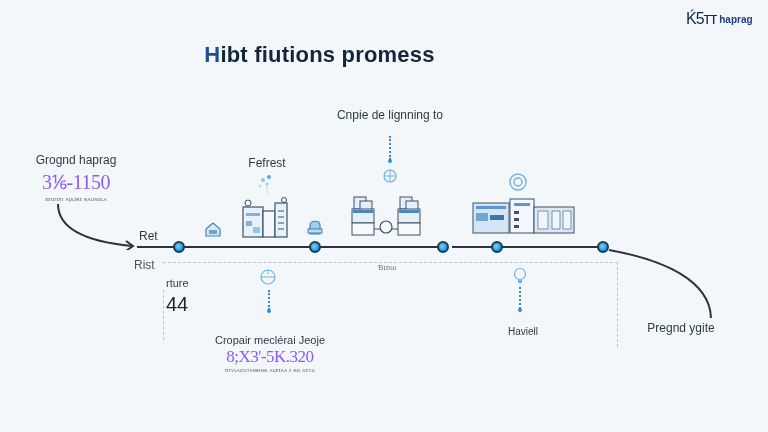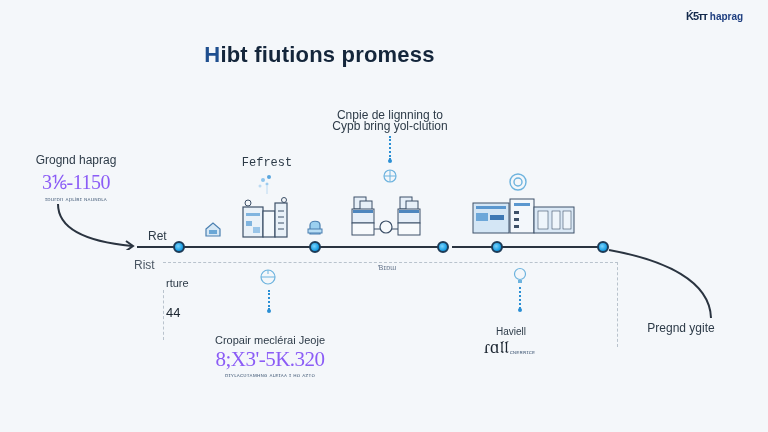--- a/index.html
+++ b/index.html
@@ -9,21 +9,21 @@
       font-family: "Liberation Sans", sans-serif;
       color: #1e2a36;
       position: relative;
     }
     .abs { position: absolute; }
     .logo {
       left: 686px; top: 10px;
       display: flex; align-items: center; gap: 3px;
       font-weight: bold; font-size: 10px; color: #13294b;
     }
-    .logo-mark { font-weight: 700; font-size: 11px; letter-spacing: -1px; }
+    .logo-mark { font-weight: 400; font-size: 16px; letter-spacing: -1px; }
     .logo-text { color: #1f3f80; font-size: 10px; }
     .title {
       left: 0; width: 639px; top: 42px; text-align: center;
       font-size: 22px; font-weight: bold; color: #14263b;
       letter-spacing: 0.2px;
     }
     .title .title-h { color: #1f4f8f; }
     .label-sm { font-size: 12px; color: #2d3b48; text-align: center; }
     .big-num { font-family: "Liberation Serif", serif; font-size: 20px; color: #8b5cf6; letter-spacing: -0.5px; }
     .tiny { font-size: 6px; color: #5a6f88; letter-spacing: 0.2px; text-align: center; }
@@ -65,21 +65,21 @@
   <div class="label-sm">Grognd haprag</div>
   <div class="big-num" style="margin-top:1px;">3⅙-1150</div>
   <div class="tiny" style="margin-top:1px;">ɪɒurɒn ᴀpʟiʙɪ ɴᴀuɴɒʟᴀ</div>
 </div>
 
 <svg class="abs" style="left:50px; top:200px;" width="90" height="50">
   <path d="M8 4 C 8 30, 40 42, 82 46" stroke="#2a3440" stroke-width="2" fill="none"></path>
   <path d="M76 41 L83 46 L76 51" stroke="#2a3440" stroke-width="2" fill="none"></path>
 </svg>
 
-<div class="abs label-sm" style="left:148px; top:229px;">Ret</div>
+<div class="abs label-sm" style="left:139px; top:229px;">Ret</div>
 <div class="abs label-sm" style="left:134px; top:258px; color:#4a5663;">Rist</div>
 
 <div class="abs timeline-line"></div>
 <div class="abs" style="left:448px; top:246px; width:4px; height:2px; background:#f4f7fa;"></div>
 
 <div class="abs node" style="left:173px;"></div>
 <div class="abs node" style="left:309px;"></div>
 <div class="abs node" style="left:437px;"></div>
 <div class="abs node" style="left:491px;"></div>
 <div class="abs node" style="left:597px;"></div>
@@ -89,21 +89,21 @@
 </svg>
 
 <div class="abs label-sm" style="left:626px; top:322px; width:110px; line-height:13px;">
   <div>Pregnd ygite</div>
 </div>
 
 <div class="abs dashed-frame"></div>
 <div class="abs dashed-left"></div>
 <div class="abs tiny" style="left:378px; top:264px; font-size:7px; color:#64748b;">Ɓɪɒɯ</div>
 
-<div class="abs label-sm" style="left:232px; top:156px; width:70px;font-family:Liberation Mono, monospace;">Fefrest</div>
+<div class="abs label-sm" style="left:232px; top:156px; width:70px;">Fefrest</div>
 <svg class="abs" style="left:255px; top:172px;" width="24" height="24">
   <circle cx="8" cy="8" r="2" fill="#8ec5ec"></circle>
   <circle cx="14" cy="5" r="2" fill="#5aa6dd"></circle>
   <circle cx="12" cy="12" r="1.5" fill="#9bcbef"></circle>
   <circle cx="5" cy="14" r="1.5" fill="#bcdaf2"></circle>
   <line x1="12" y1="14" x2="12" y2="22" stroke="#bcdaf2" stroke-width="1"></line>
 </svg>
 <svg class="abs" style="left:240px; top:197px;" width="50" height="42">
   <rect x="3" y="10" width="20" height="30" fill="#e9f1f8" stroke="#3d5068" stroke-width="1.2"></rect>
   <rect x="23" y="14" width="12" height="26" fill="#f4f8fb" stroke="#3d5068" stroke-width="1.2"></rect>
@@ -122,21 +122,20 @@
   <path d="M2 9 L9 3 L16 9 L16 16 L2 16 Z" fill="#d7e8f5" stroke="#4a7fb0" stroke-width="1.2"></path>
   <rect x="5" y="10" width="8" height="4" fill="#6ba7d6"></rect>
 </svg>
 <svg class="abs" style="left:305px; top:218px;" width="20" height="20">
   <path d="M5 7 C5 2, 15 2, 15 7 L15 16 L5 16 Z" fill="#9bd0f0" stroke="#4a7fb0" stroke-width="1.2"></path>
   <rect x="3" y="11" width="14" height="4" fill="#b8def5" stroke="#4a7fb0" stroke-width="1"></rect>
 </svg>
 
 <div class="abs label-sm" style="left:325px; top:110px; width:130px; line-height:11px;">
   <div>Cnpie de lignning to</div>
-  <div>Cypb bring yol-clution</div>
 </div>
 <div class="abs connector" style="left:389px; top:136px; height:24px;"></div>
 <div class="abs connector-dot" style="left:388px; top:159px;"></div>
 <svg class="abs" style="left:382px; top:168px;" width="16" height="16">
   <circle cx="8" cy="8" r="6" fill="none" stroke="#6db3de" stroke-width="1.2"></circle>
   <line x1="2" y1="8" x2="14" y2="8" stroke="#6db3de"></line>
   <line x1="8" y1="2" x2="8" y2="14" stroke="#6db3de"></line>
 </svg>
 <svg class="abs" style="left:350px; top:195px;" width="80" height="45">
   <g stroke="#3d5068" stroke-width="1" fill="#e6eff8">
@@ -173,41 +172,37 @@
   <rect x="44" y="18" width="5" height="3" fill="#3d5068"></rect>
   <rect x="44" y="25" width="5" height="3" fill="#3d5068"></rect>
   <rect x="44" y="32" width="5" height="3" fill="#3d5068"></rect>
   <rect x="68" y="18" width="10" height="18" fill="#eef5fb" stroke="#3d5068" stroke-width="0.6"></rect>
   <rect x="82" y="18" width="8" height="18" fill="#eef5fb" stroke="#3d5068" stroke-width="0.6"></rect>
   <rect x="93" y="18" width="8" height="18" fill="#eef5fb" stroke="#3d5068" stroke-width="0.6"></rect>
 </svg>
 
 <div class="abs" style="left:166px; top:277px;">
   <div class="label-sm" style="text-align:right; font-size:11px;">rture</div>
-  <div style="font-size:13px; color:#1b2530; margin-top:16px;">44</div>
+  <div style="font-size:20px; color:#1b2530; margin-top:4px;">44</div>
 </div>
 
 <svg class="abs" style="left:259px; top:268px;" width="18" height="18">
   <circle cx="9" cy="9" r="7" fill="none" stroke="#6db3de" stroke-width="1.2"></circle>
   <line x1="2" y1="9" x2="16" y2="9" stroke="#6db3de"></line>
   <line x1="9" y1="2" x2="9" y2="6" stroke="#6db3de"></line>
 </svg>
 <div class="abs connector" style="left:268px; top:290px; height:20px;"></div>
 <div class="abs connector-dot" style="left:267px; top:309px;"></div>
 <div class="abs" style="left:205px; top:318px; width:130px; text-align:center;">
   <div class="label-sm" style="font-size:11px;margin-top:16px;">Cropair meclérai Jeoje</div>
-  <div class="big-num" style="font-size:21px; margin-top:1px;">8;X3'-5K.320</div>
+  <div class="big-num" style="font-size:17px; margin-top:1px;">8;X3'-5K.320</div>
   <div class="tiny">ᴅɪʏʟᴀᴄᴜᴛᴀᴍʜɴɢ ᴀʟᴇɪᴀᴀ ɪ ʜᴏ ᴀᴢᴛᴏ</div>
 </div>
 
 <svg class="abs" style="left:512px; top:267px;" width="16" height="18">
   <circle cx="8" cy="7" r="5.5" fill="none" stroke="#6db3de" stroke-width="1.2"></circle>
   <rect x="6" y="13" width="4" height="3" fill="#6db3de"></rect>
 </svg>
 <div class="abs connector" style="left:519px; top:287px; height:22px;"></div>
 <div class="abs connector-dot" style="left:518px; top:308px;"></div>
 <div class="abs" style="left:484px; top:326px; width:90px;">
-  <div class="label-sm" style="font-size:10px; text-align:left; margin-left:12px;">Haviell</div>
-  <div style="display:flex; align-items:flex-end; gap:1px;">
-    <span style="font-family:'Liberation Serif', serif; font-size:18px; color:#1b2530;">ɾɑ𝔩𝔩</span>
-    <span class="tiny" style="margin-bottom:3px;">ᴄɴᴇʀʀɪᴄᴇ</span>
-  </div>
+  <div class="label-sm" style="font-size:10px; text-align:left; margin-left:24px;">Haviell</div>
 </div>
 
 </body></html>

